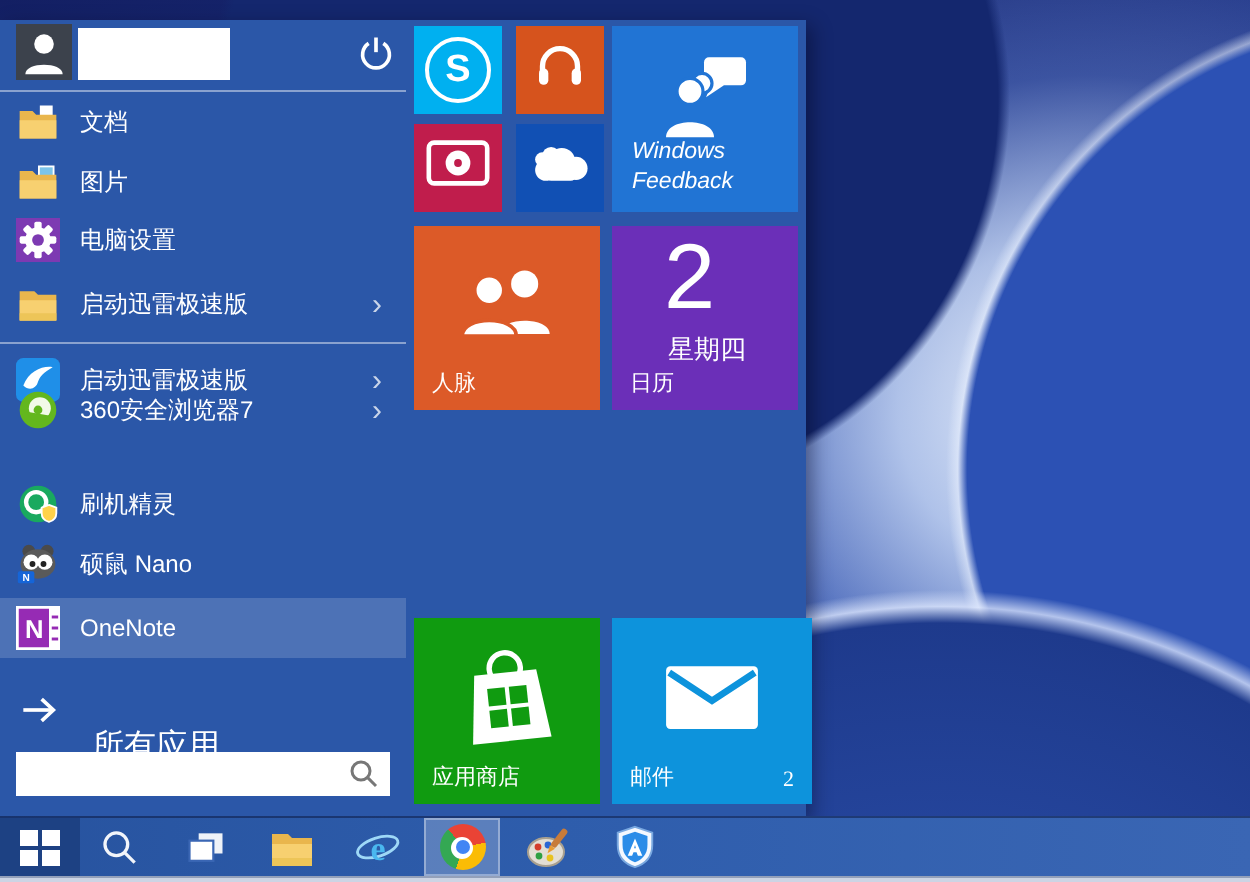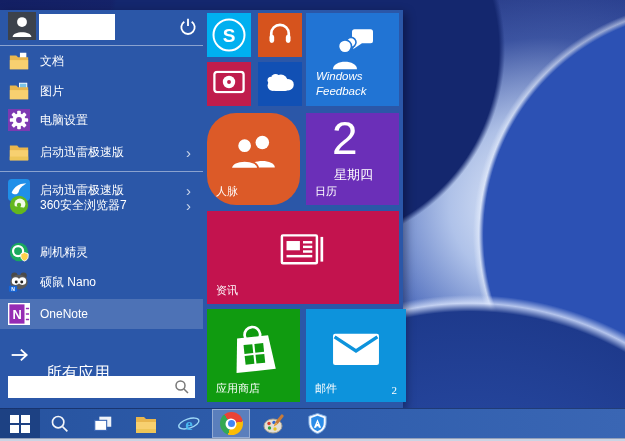--- a/index.html
+++ b/index.html
@@ -256,56 +256,40 @@
           <circle cx="8" cy="10" r="4"></circle>
           <circle cx="13" cy="8" r="5"></circle>
           <circle cx="10" cy="16" r="6"></circle>
           <circle cx="19" cy="11" r="7.5"></circle>
           <circle cx="27" cy="15" r="6.5"></circle>
           <rect x="10" y="14" width="17" height="8" rx="3"></rect>
         </svg>
     </span>
   </div>
 
-  <div class="tile" style="left: 207px; top: 113px; width: 93px; height: 92px; background-color: rgb(220, 90, 40); border-radius: 29px;">
+  <div class="tile" style="left: 207px; top: 113px; width: 93px; height: 92px; background-color: rgb(220, 90, 40);">
     <span class="tico" style="transform:translate(-50%,-62%)">
       <svg width="50" height="38" viewBox="0 0 48 36" fill="#fff">
           <circle cx="32" cy="9" r="6.5"></circle>
           <path d="M20 33 c0-8.5 24-8.5 24 0 z"></path>
           <g stroke="#dc5a28" stroke-width="1.8">
             <circle cx="15" cy="12" r="7"></circle>
             <path d="M2 34 c0-10 26-10 26 0 z"></path>
           </g>
         </svg>
     </span>
     <span class="tl">人脉</span>
   </div>
 
   <div class="tile" style="left: 306px; top: 113px; width: 93px; height: 92px; background-color: rgb(107, 47, 184);">
     <span class="cal-day">2</span>
     <span class="cal-week">星期四</span>
     <span class="tl">日历</span>
   </div>
 
-  <div class="tile" style="left: 207px; top: 211px; width: 192px; height: 93px; background-color: rgb(195, 19, 78);">
-    <span class="tico" style="transform:translate(-50%,-62%)">
-      <svg width="46" height="35" viewBox="0 0 44 34">
-          <rect x="1.5" y="1.5" width="34" height="27" rx="1" fill="none" stroke="#fff" stroke-width="2.4"></rect>
-          <g fill="#fff">
-            <rect x="6" y="7" width="13" height="9"></rect>
-            <rect x="22" y="7" width="9" height="2.4"></rect>
-            <rect x="22" y="11.5" width="9" height="2.4"></rect>
-            <rect x="22" y="16" width="9" height="2.4"></rect>
-            <rect x="6" y="20.5" width="25" height="2.4"></rect>
-            <rect x="39" y="3" width="2.6" height="24"></rect>
-          </g>
-        </svg>
-    </span>
-    <span class="tl">资讯</span>
-  </div>
 
   <div class="tile" style="left: 207px; top: 309px; width: 93px; height: 93px; background-color: rgb(16, 155, 16);">
     <span class="tico" style="transform:translate(-50%,-60%)">
       <svg width="50" height="54" viewBox="0 0 48 52">
           <g transform="rotate(-6 24 28)">
             <circle cx="24" cy="13" r="7.5" fill="none" stroke="#fff" stroke-width="2.6"></circle>
             <path d="M9 15 h30 l4 33 H5 Z" fill="#fff"></path>
             <g fill="#109b10">
               <rect x="14.5" y="22" width="8.5" height="8.5"></rect>
               <rect x="25" y="22" width="8.5" height="8.5"></rect>

